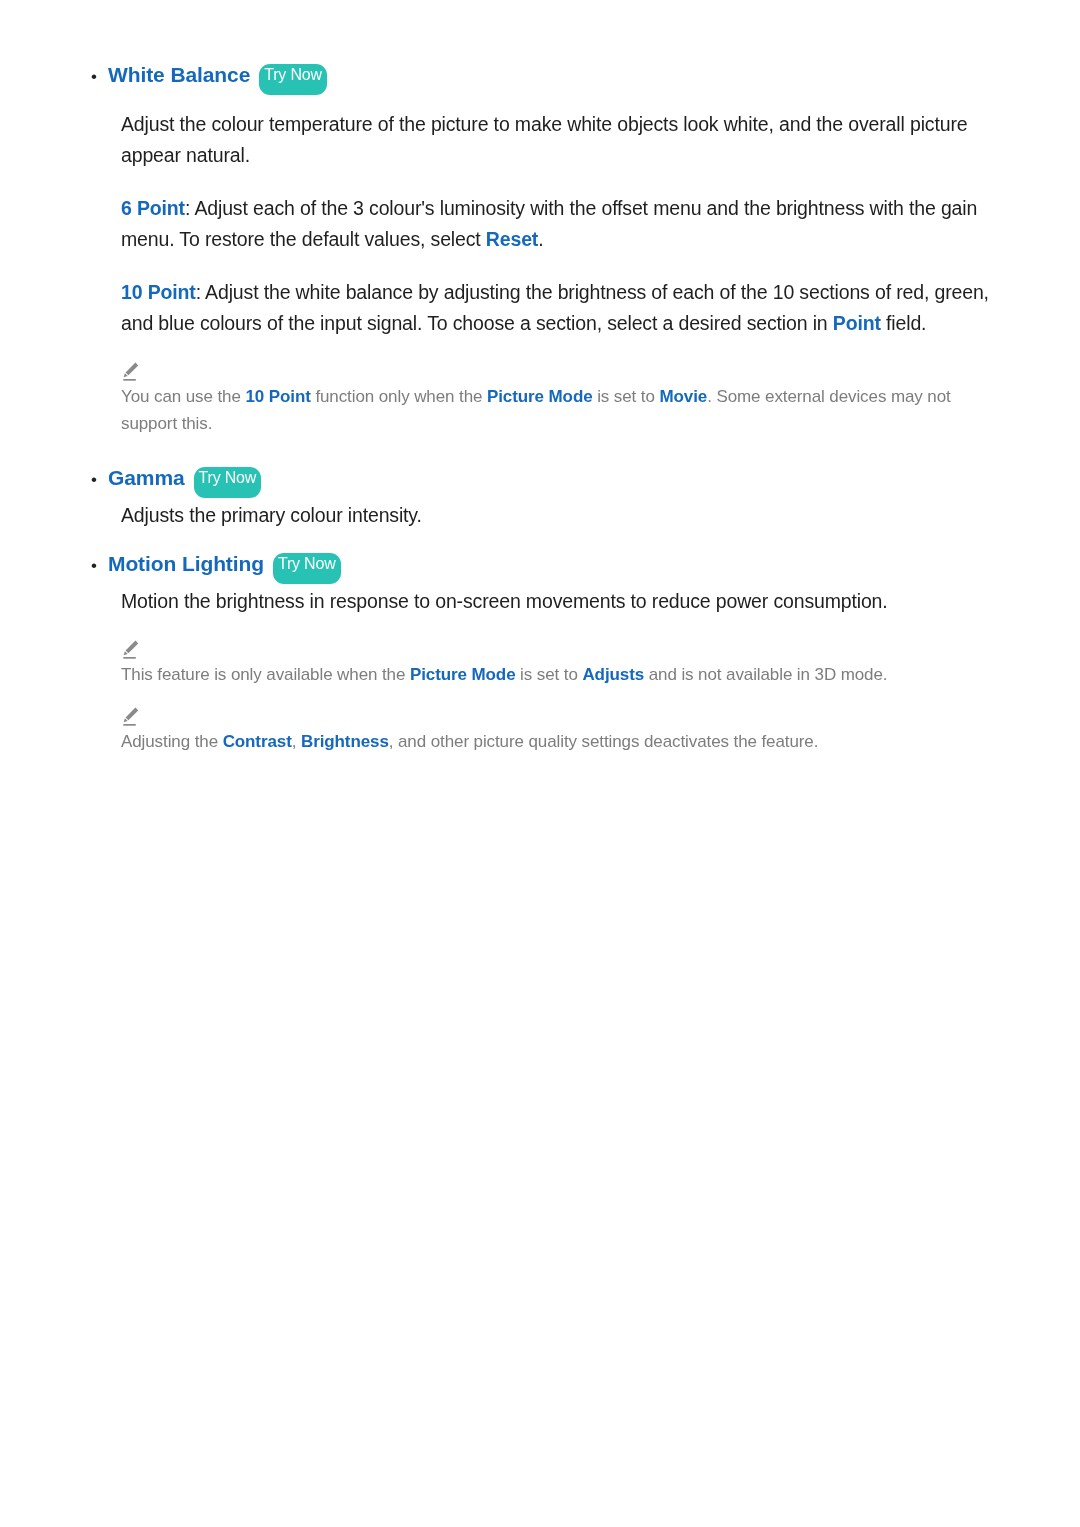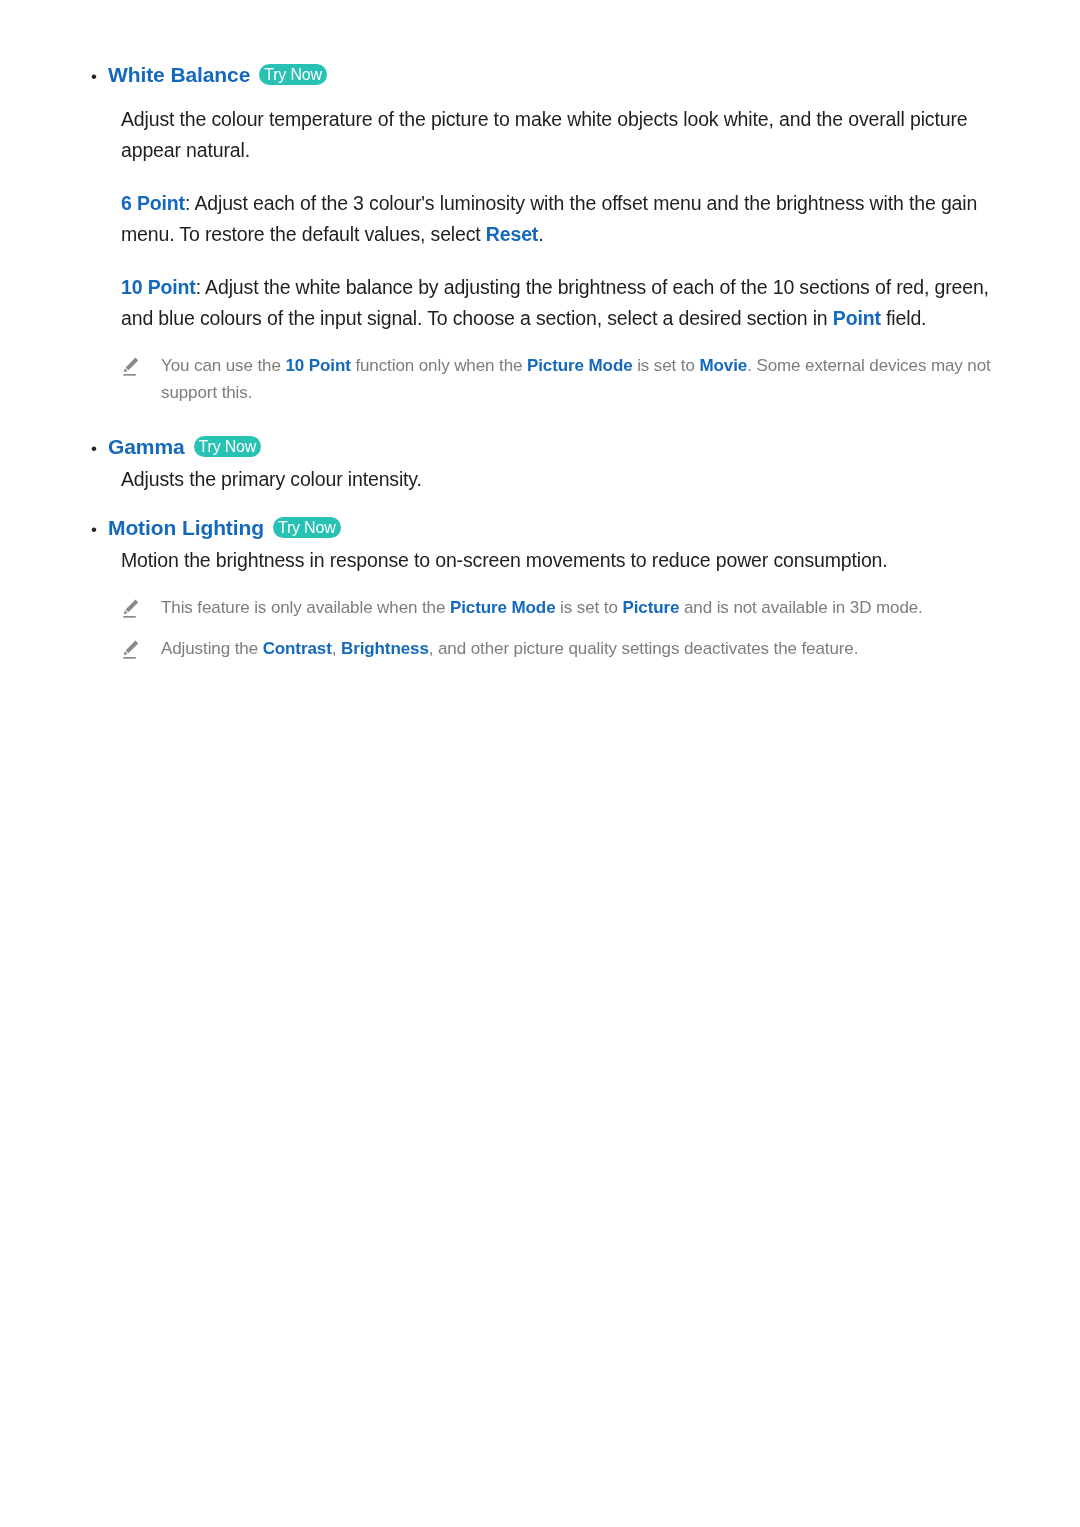--- a/index.html
+++ b/index.html
@@ -49,21 +49,21 @@
     white-space: nowrap;
     text-align: center;
   }
   .try-now {
     display: inline-block;
     background: #28c2b4;
     color: #ffffff;
     font-size: 16px;
     font-weight: normal;
     line-height: 21px;
-    height: 21px;
+    height: 31px;
     border-radius: 11px;
     padding: 0 5px;
     margin-left: 9px;
     position: relative;
     top: -2px;
     letter-spacing: -0.2px;
     overflow: hidden;
     white-space: nowrap;
   }
 
@@ -85,20 +85,21 @@
     font-weight: bold;
   }
 
   
   .note {
     display: flex;
     align-items: flex-start;
     margin: 18px 0 0 0;
     padding: 0 0 0 39px;
     max-width: 945px;
+    flex-direction: column;
   }
   .note.close { margin-top: 14px; }
 
   .pencil-icon {
     flex: 0 0 auto;
     width: 22px;
     height: 22px;
     margin-right: 18px;
     margin-top: 4px;
   }
@@ -164,21 +165,21 @@
   <div class="note">
     <span class="pencil-icon">
       <svg width="22" height="22" viewBox="0 0 22 22" xmlns="http://www.w3.org/2000/svg">
         <g fill="#8a8a8a">
           <path d="M14.4 1.6 L17.2 4.4 L7.4 14.2 L4.6 11.4 Z"></path>
           <path d="M3.9 12.2 L6.7 15.0 L2.6 16.3 Z"></path>
           <rect x="2.3" y="18.0" width="12.5" height="1.7"></rect>
         </g>
       </svg>
     </span>
-    <span class="note-text">This feature is only available when the <span class="kw">Picture Mode</span> is set to <span class="kw">Picture</span> and is not available in 3D mode.</span>
+    <span class="note-text">This feature is only available when the <span class="kw">Picture Mode</span> is set to <span class="kw">Adjusts</span> and is not available in 3D mode.</span>
   </div>
 
   <div class="note close">
     <span class="pencil-icon">
       <svg width="22" height="22" viewBox="0 0 22 22" xmlns="http://www.w3.org/2000/svg">
         <g fill="#8a8a8a">
           <path d="M14.4 1.6 L17.2 4.4 L7.4 14.2 L4.6 11.4 Z"></path>
           <path d="M3.9 12.2 L6.7 15.0 L2.6 16.3 Z"></path>
           <rect x="2.3" y="18.0" width="12.5" height="1.7"></rect>
         </g>

